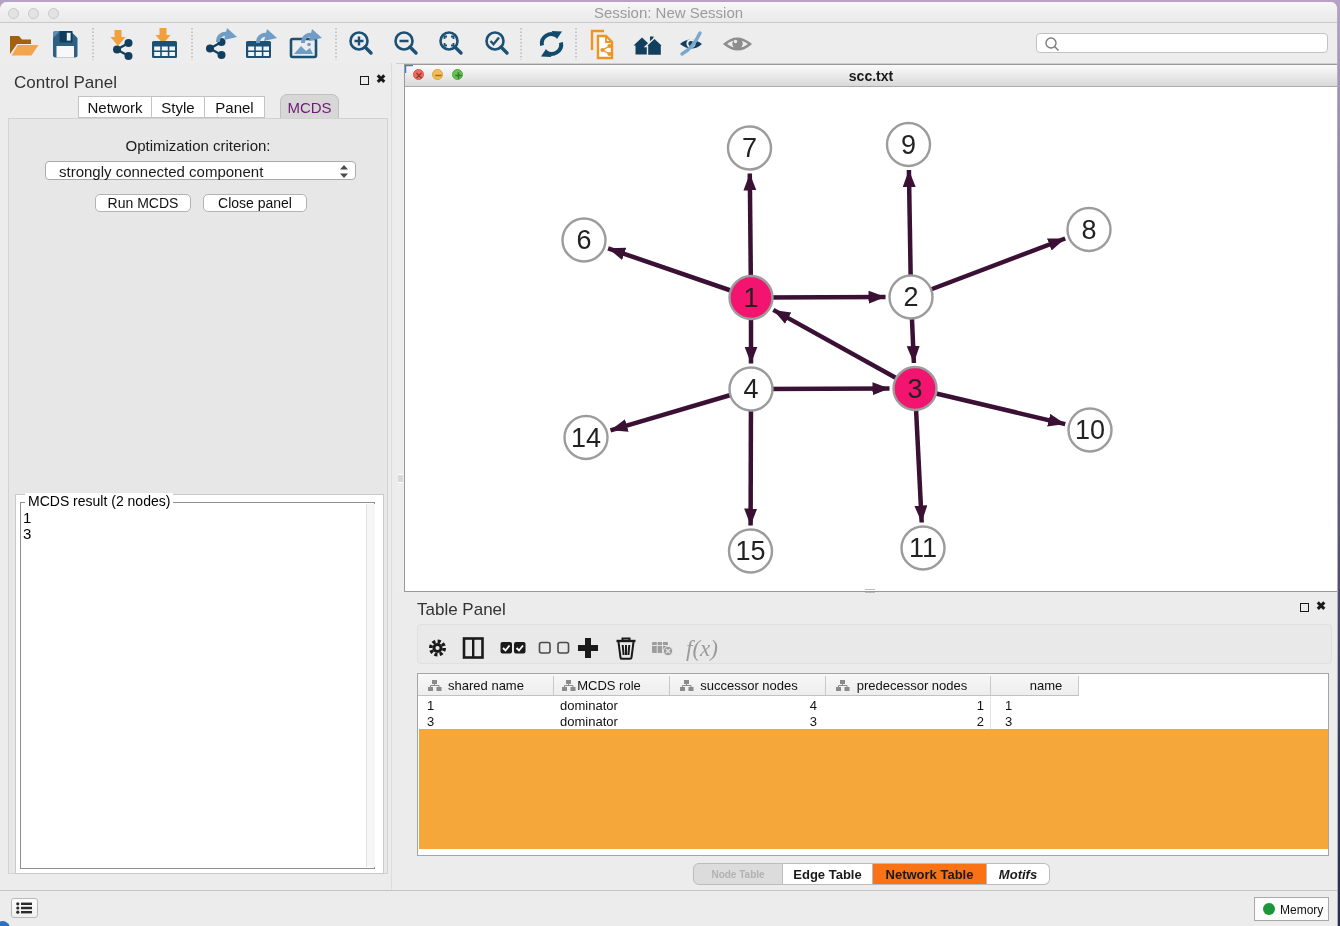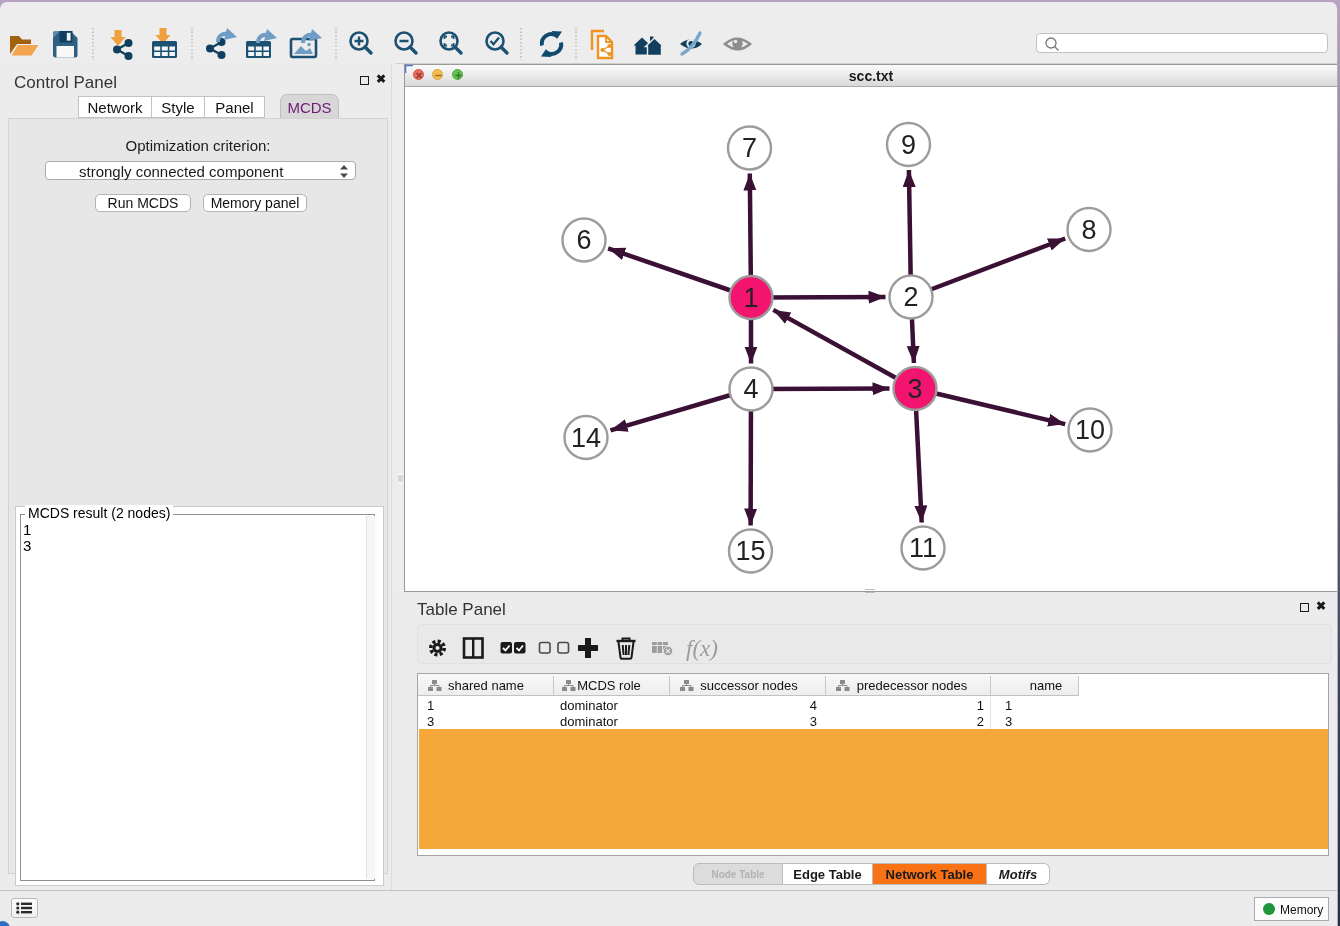--- a/index.html
+++ b/index.html
@@ -36,20 +36,26 @@
   .light { position:absolute; top:4px; width:11px; height:11px; border-radius:50%; }
   
   .tp { position:absolute; left:396px; top:590px; width:944px; height:298px; background:#ececec; }
   
   .status { position:absolute; left:0; top:888px; width:1340px; height:36px;
      background:#ececec; border-top:1px solid #c4c4c4; }
 </style>
 </head>
 <body>
 <div class="win">
+  <div class="titlebar">
+    <div class="tl" style="left:8px;"></div>
+    <div class="tl" style="left:28px;"></div>
+    <div class="tl" style="left:48px;"></div>
+    <div class="title-text">Session: New Session</div>
+  </div>
   <div class="toolbar" id="toolbar">
     <svg width="1340" height="40" viewBox="0 24 1340 40" style="position:absolute;top:0;left:0;">
       <defs>
         <g id="magnifier">
           <circle cx="0" cy="0" r="8.5" fill="none" stroke="#1d5174" stroke-width="2.6"></circle>
           <line x1="6" y1="6" x2="12" y2="12" stroke="#1d5174" stroke-width="3.4" stroke-linecap="round"></line>
         </g>
         <g id="tableic">
           <rect x="0" y="0" width="25" height="17" rx="1.5" fill="#1d5174"></rect>
           <rect x="2.2" y="5.5" width="6" height="4" fill="#fff" opacity="0.95"></rect>
@@ -180,29 +186,29 @@
     <div class="panel-title" style="position:absolute;left:14px;top:10px;">Control Panel</div>
     <div style="position:absolute;left:360px;top:13px;width:9px;height:9px;border:1.6px solid #1a1a1a;"></div>
     <div style="position:absolute;left:376px;top:9px;font-size:12px;font-weight:bold;color:#1a1a1a;">✖</div>
     <div class="tab" style="left:78px;width:74px;">Network</div>
     <div class="tab" style="left:151px;width:54px;">Style</div>
     <div class="tab" style="left:204px;width:61px;">Panel</div>
     <div class="tab" style="left:280px;width:59px;top:31px;height:25px;background:#d7d7d7;color:#701a75;border-color:#c0c0c0;border-radius:7px 7px 0 0;line-height:25px;">MCDS</div>
     <div class="cp-content">
       <div style="position:absolute;left:0;top:18px;width:100%;text-align:center;font-size:15px;color:#1b1b1b;">Optimization criterion:</div>
       <div style="position:absolute;left:36px;top:42px;width:311px;height:19px;background:#fff;border:1px solid #ababab;border-radius:4px;">
-        <div style="position:absolute;left:13px;top:1px;font-size:15px;color:#1b1b1b;margin-left:20px;">strongly connected component</div>
+        <div style="position:absolute;left:13px;top:1px;font-size:15px;color:#1b1b1b;">strongly connected component</div>
         <svg width="12" height="15" style="position:absolute;right:5px;top:2px;">
           <path d="M2,5.5 L6,1 L10,5.5 Z" fill="#4a4a4a"></path>
           <path d="M2,9.5 L6,14 L10,9.5 Z" fill="#4a4a4a"></path>
         </svg>
       </div>
       <div class="btn" style="left:86px;top:75px;width:96px;height:18px;line-height:17px;">Run MCDS</div>
-      <div class="btn" style="left:194px;top:75px;width:104px;height:18px;line-height:17px;">Memory panel</div>
-      <div style="position:absolute;left:6px;top:375px;width:369px;height:380px;background:#fff;border:1px solid #cacaca;margin-top:12px;">
+      <div class="btn" style="left:194px;top:75px;width:104px;height:18px;line-height:17px;">Close panel</div>
+      <div style="position:absolute;left:6px;top:375px;width:369px;height:380px;background:#fff;border:1px solid #cacaca;">
         <div style="position:absolute;left:4px;top:7px;width:355px;height:367px;border:1px solid #8f8f8f;"></div>
         <div style="position:absolute;left:9px;top:-2px;background:#fff;padding:0 3px;font-size:14px;color:#000;">MCDS result (2 nodes)</div>
         <div style="position:absolute;left:7px;top:15px;font-size:15px;color:#000;line-height:16px;">1<br>3</div>
         <div style="position:absolute;left:350px;top:9px;width:9px;height:363px;background:#f6f6f6;border-left:1px solid #e2e2e2;"></div>
       </div>
     </div>
   </div>
   <div class="net" id="net">
     <div class="net-title">
       <svg width="8" height="8" style="position:absolute;left:0;top:0;">

